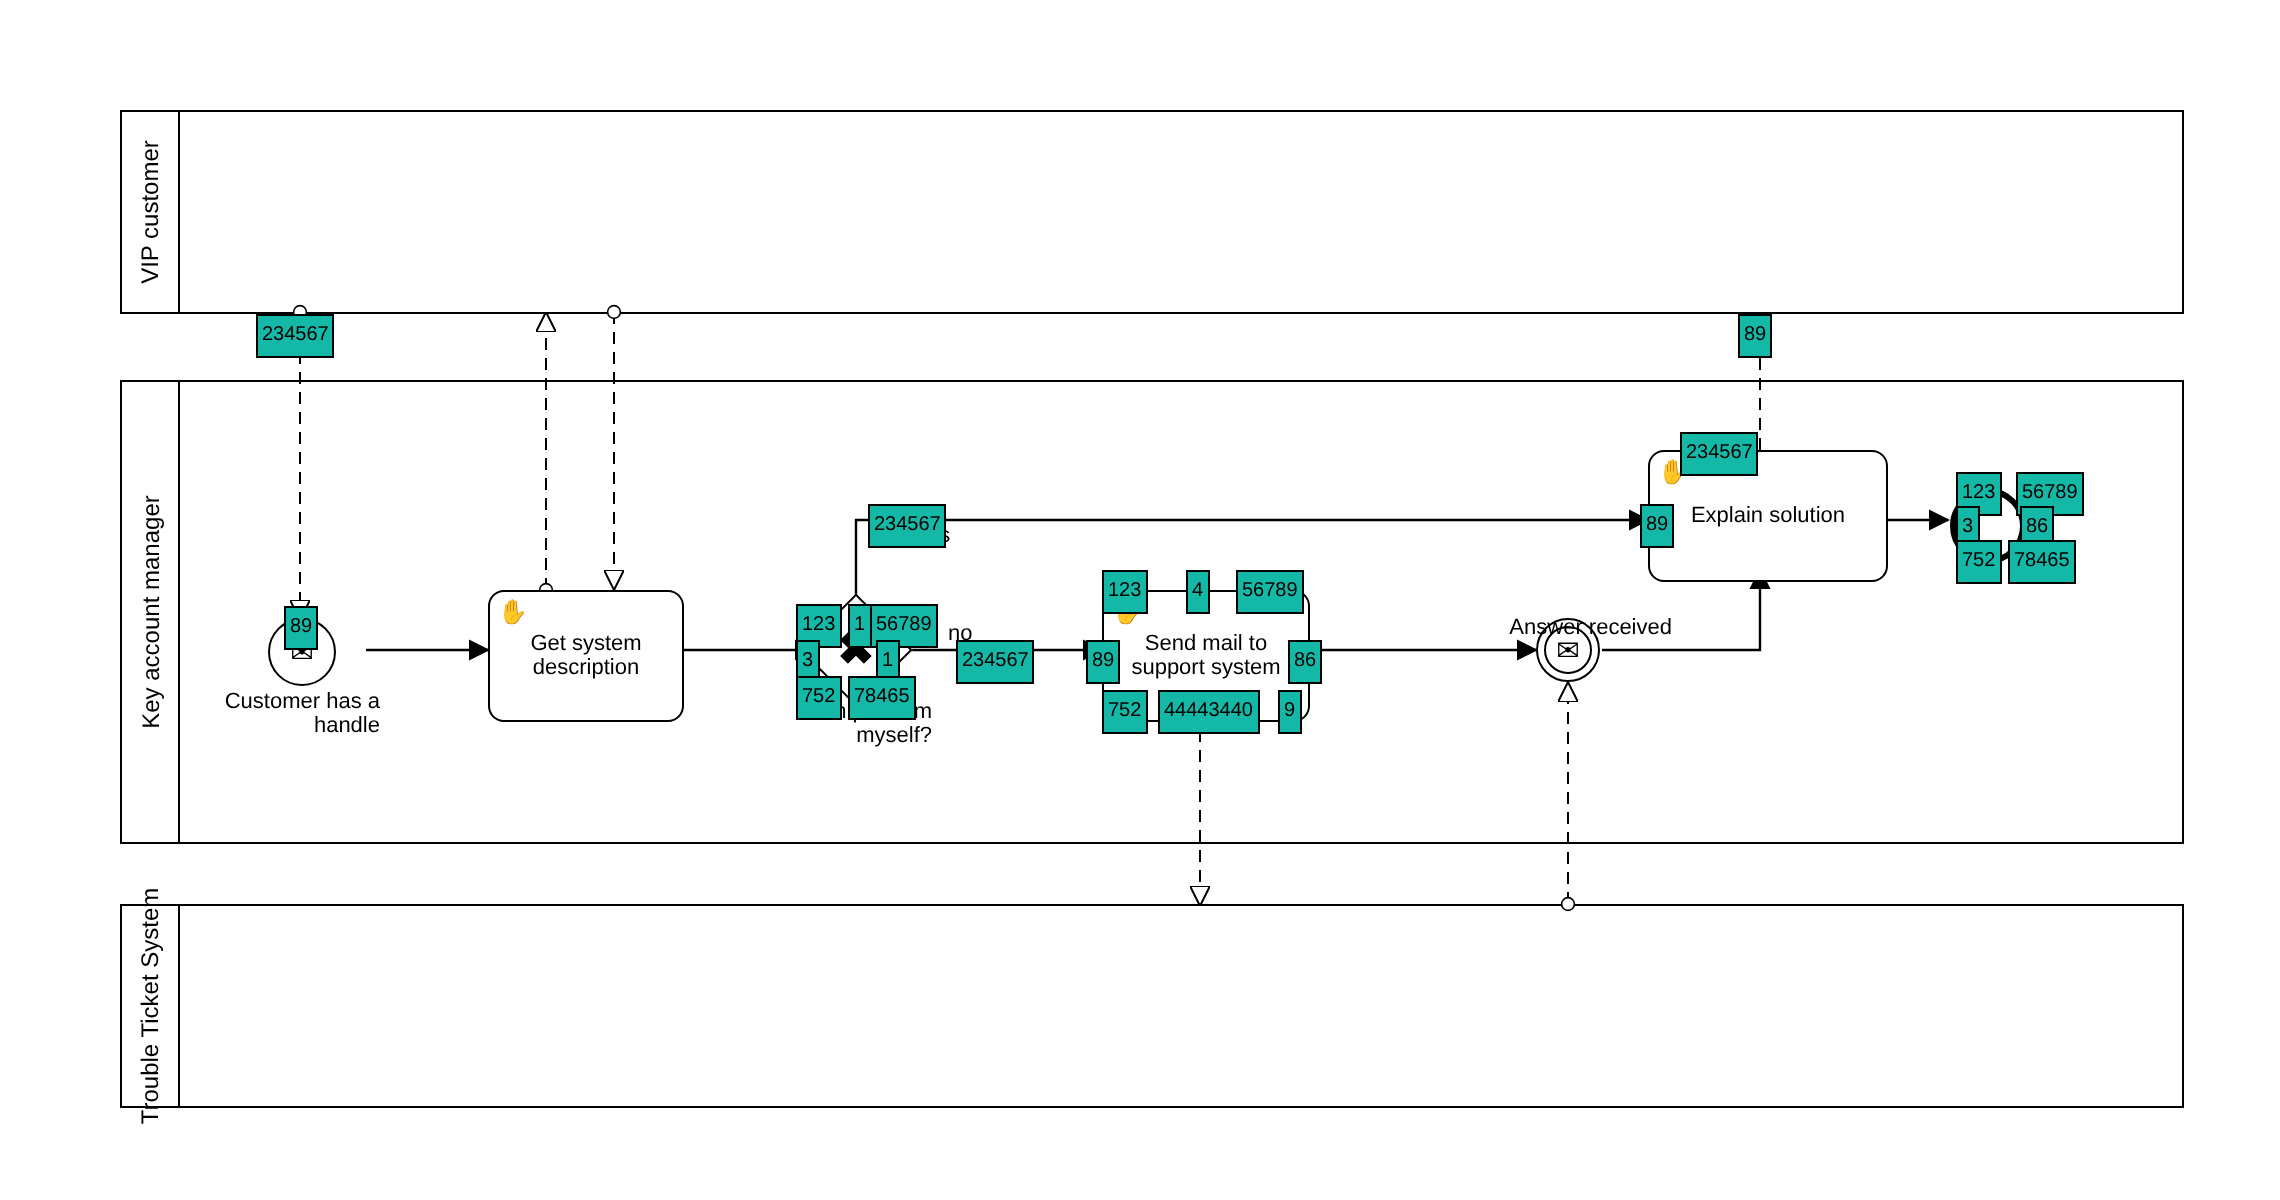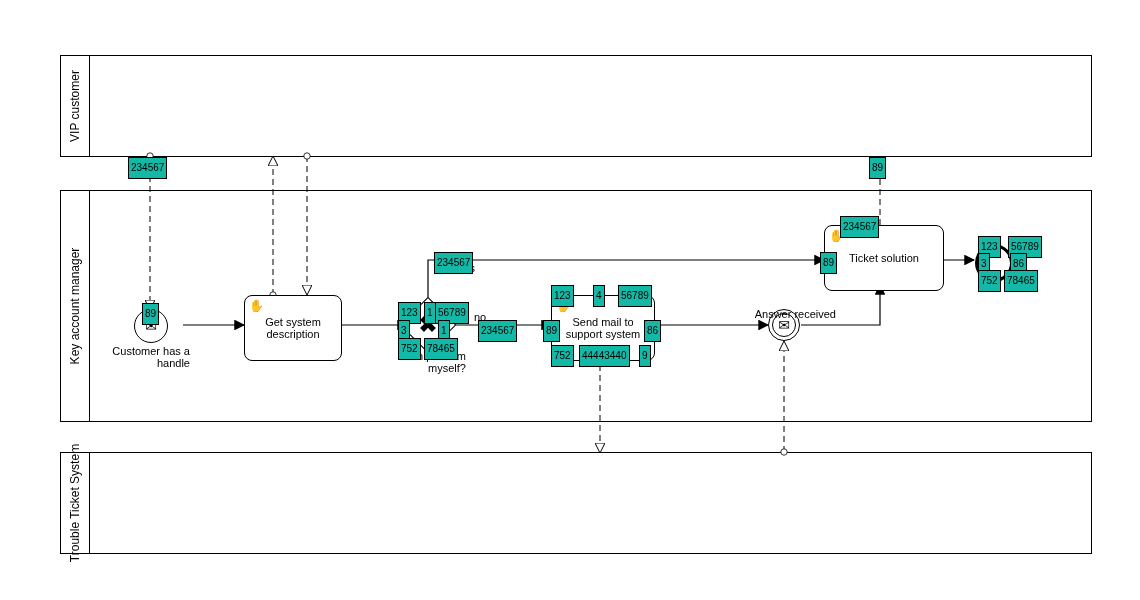--- a/index.html
+++ b/index.html
@@ -103,21 +103,21 @@
     <span>Send mail to support system</span>
   </div>
 
   <div class="inter-event" style="left:768px;top:309px">
     <span class="env-icon" style="z-index:2;position:relative">✉</span>
   </div>
   <div class="label" style="left:738px;top:308px;width:98px">Answer received</div>
 
   <div class="task" style="left:824px;top:225px;width:114px;height:60px">
     <span class="hand-icon">✋</span>
-    <span>Ticket solution</span>
+    <span>Explain solution</span>
   </div>
 
   <div class="end-event" style="left:975px;top:244px"></div>
 
   <div class="label" style="left:458px;top:262px">yes</div>
   <div class="label" style="left:474px;top:311px">no</div>
 
   <div class="box-label" style="left:128px;top:157px">234567</div>
 
   <div class="box-label" style="left:142px;top:303px">89</div>

